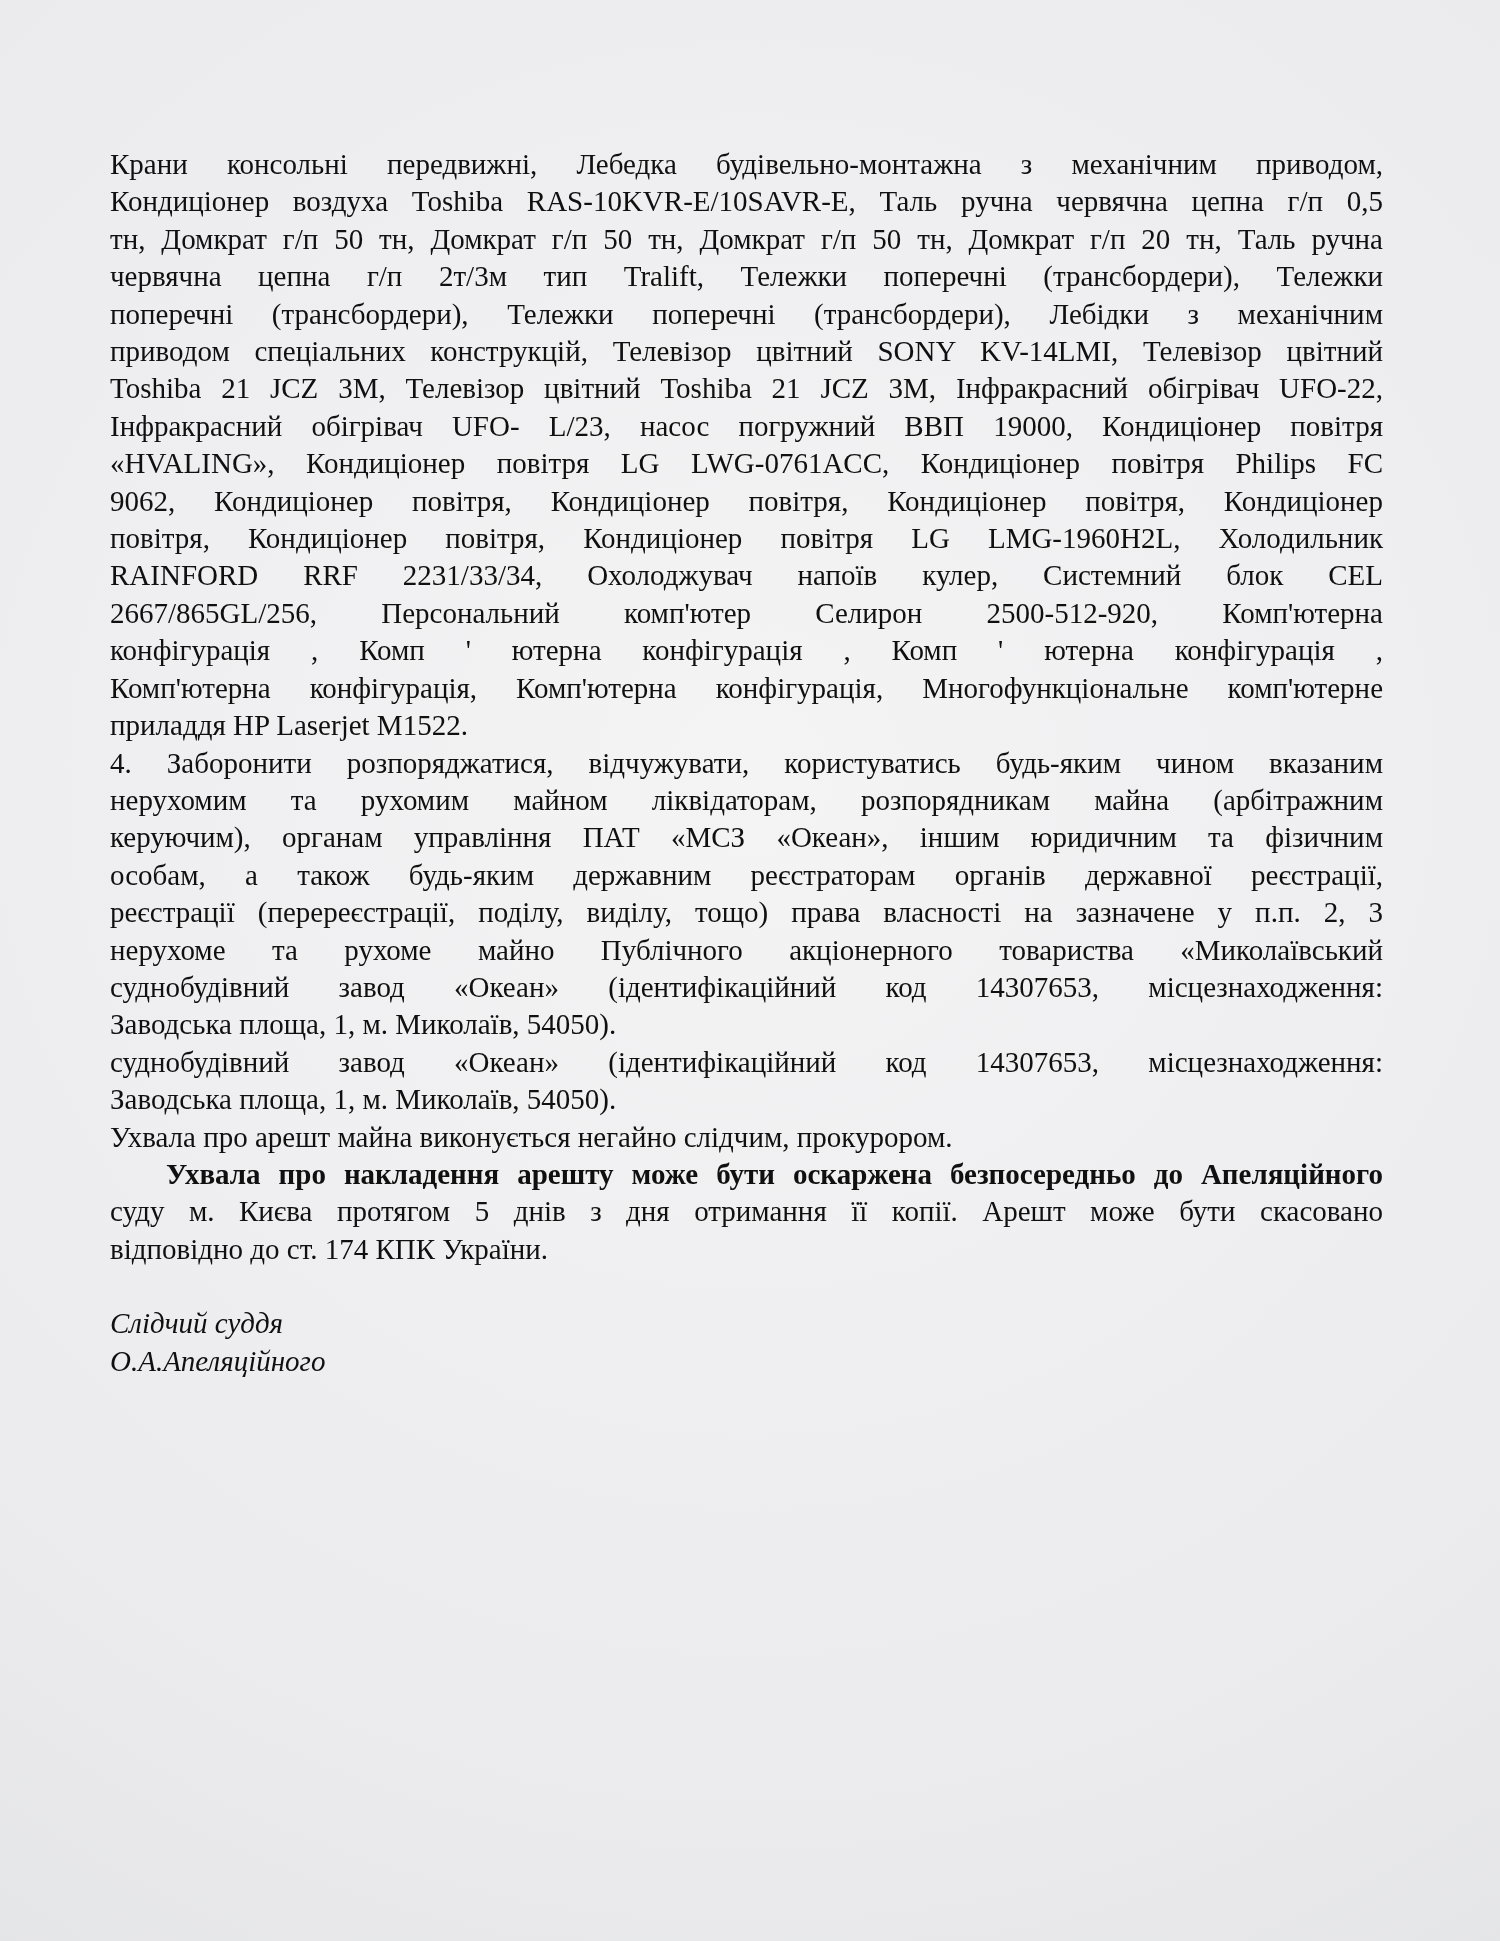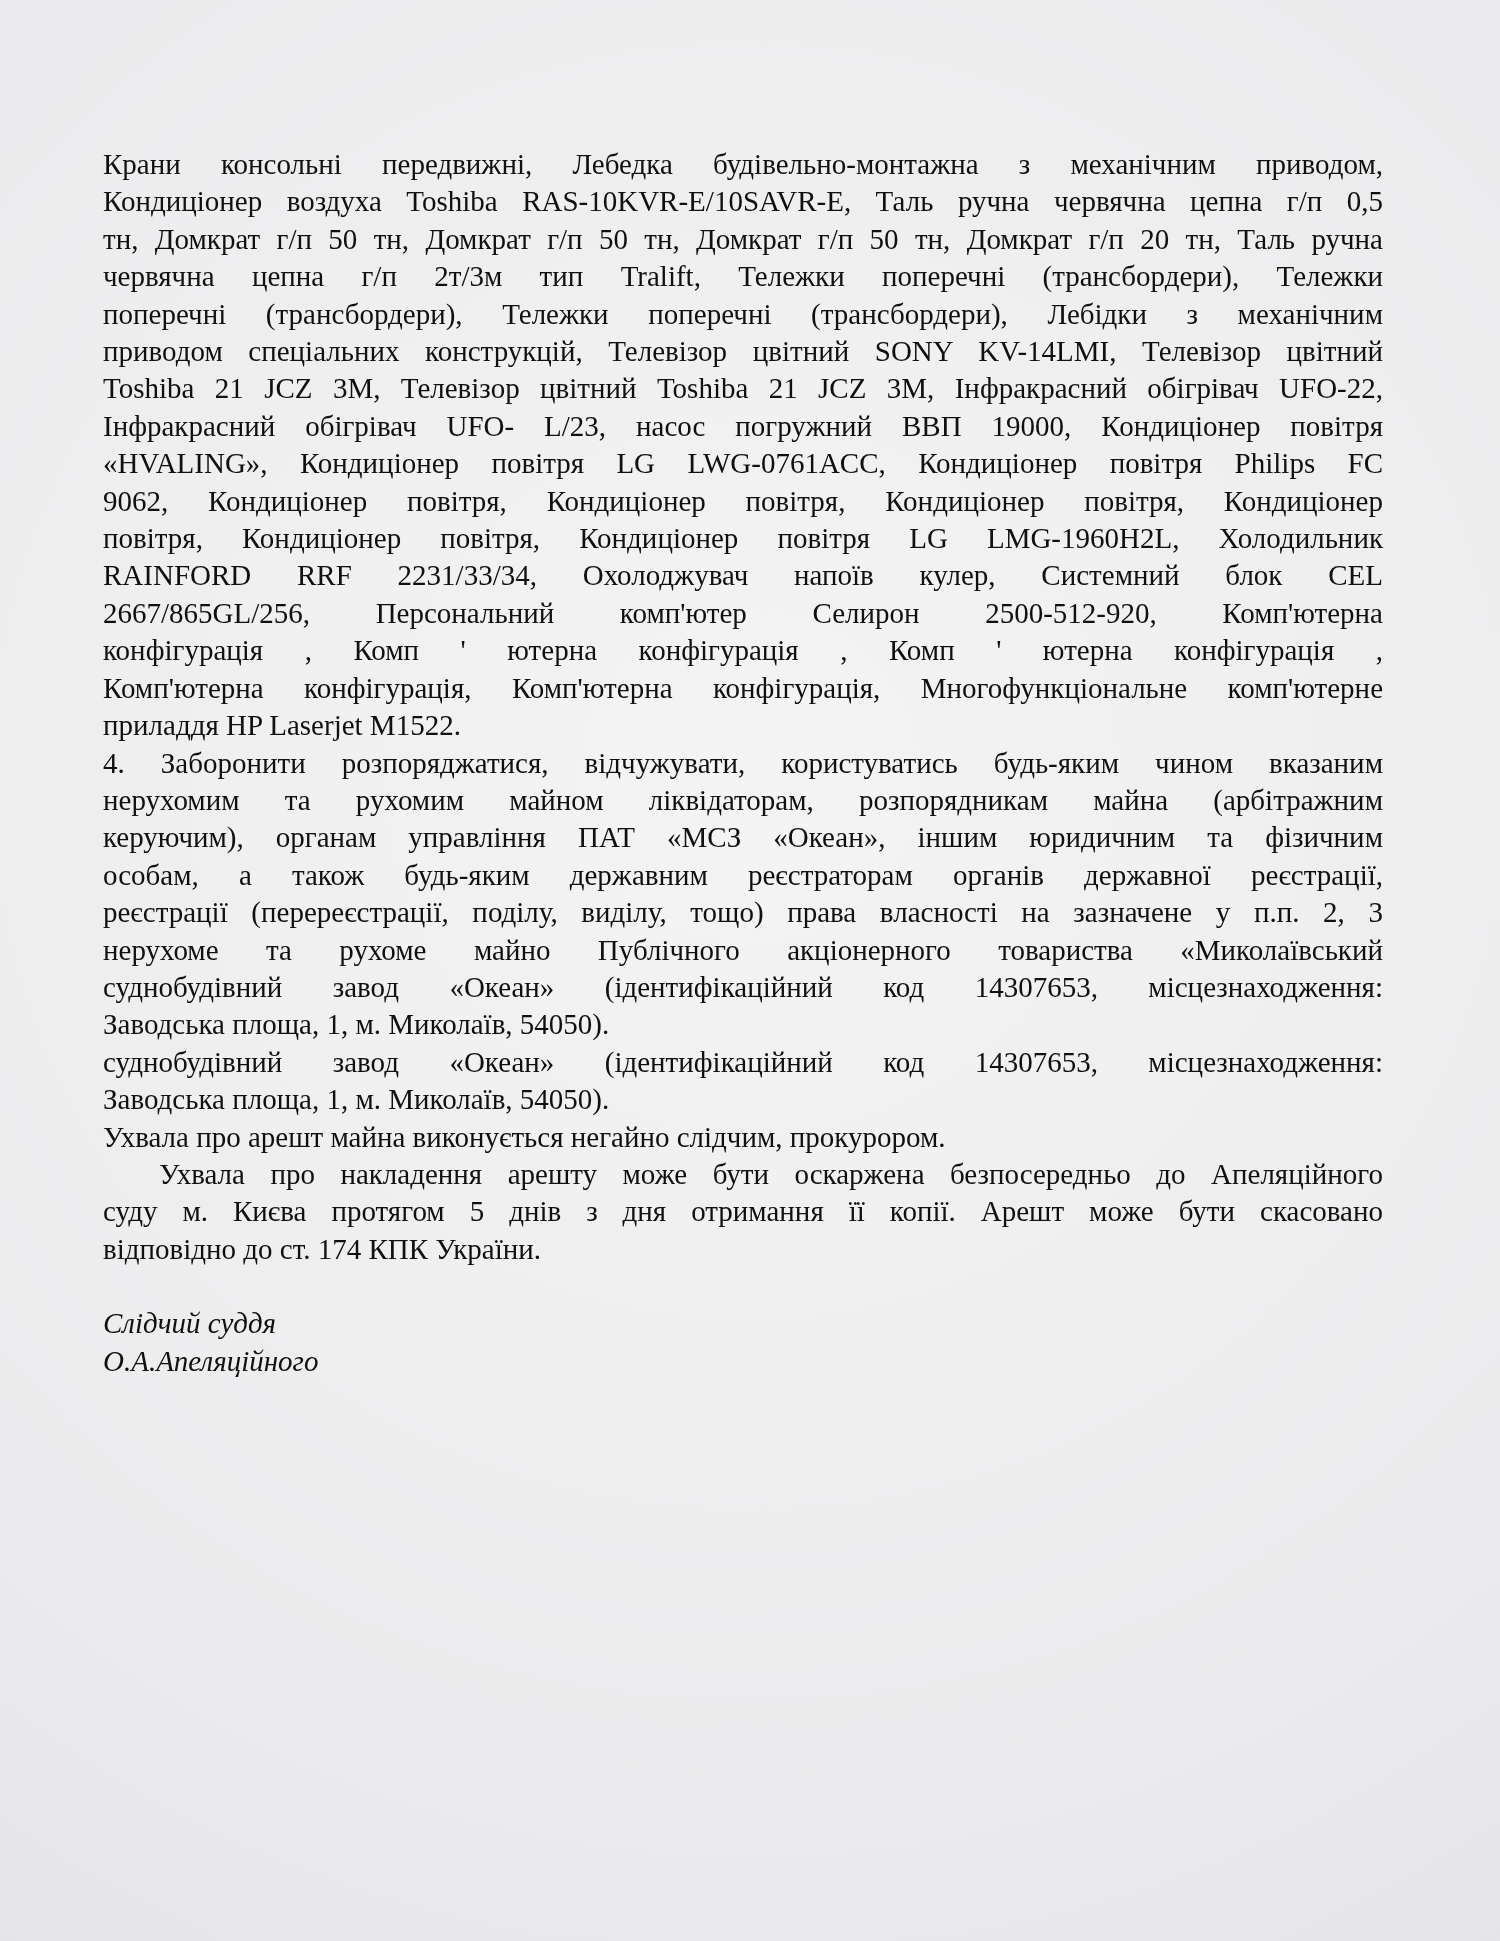--- a/index.html
+++ b/index.html
@@ -17,26 +17,26 @@
   }
   .text-body {
     position: absolute;
     left: 103px;
     top: 146px;
     width: 1280px;
     font-size: 29px;
     line-height: 37.4px;
   }
   .paragraph { margin: 0; padding: 0; }
-  .line { text-align: left; }
+  .line { text-align: left; margin-left: 7px; }
   .line.j {
     text-align: justify;
     text-align-last: justify;
   }
-  .line.indent { text-indent: 56px; }
+  .line.indent { text-indent: 56px; font-weight: bold; }
   .signature { margin-top: 37px; font-style: italic; }
   .signature .line { text-align: left; }
 </style>
 </head>
 <body>
 
 <div class="page">
   <div class="text-body">
     <div id="paragraphs">
         <div class="paragraph">

